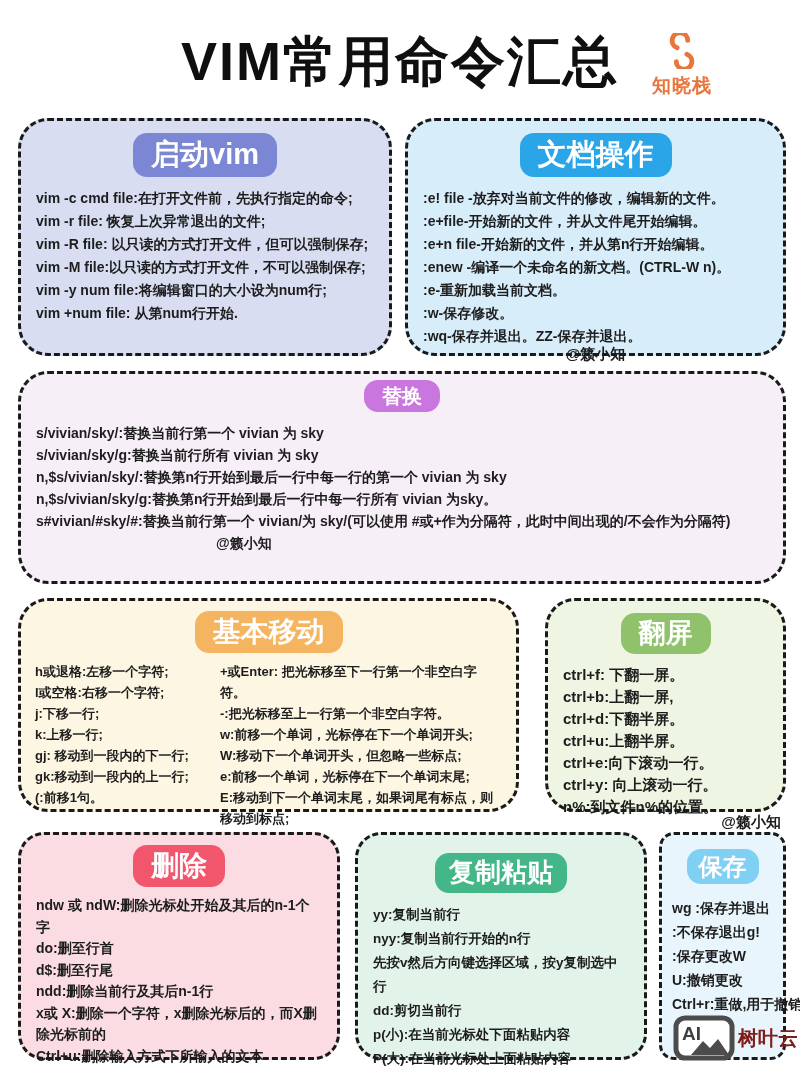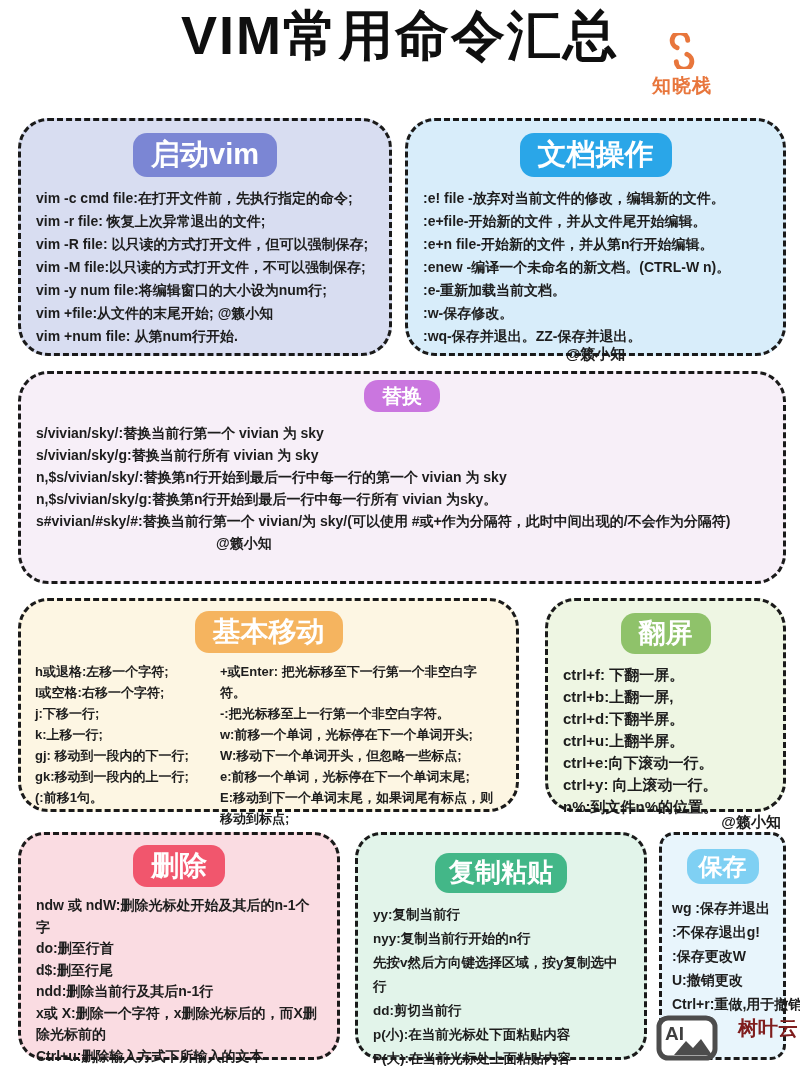--- a/index.html
+++ b/index.html
@@ -1,20 +1,20 @@
 <!DOCTYPE html>
 <html><head>
 <meta charset="utf-8">
 <style>
   html,body{margin:0;padding:0;background:#ffffff;}
   body{width:800px;height:1067px;font-family:"Liberation Sans",sans-serif;}
   .page{position:relative;width:800px;height:1067px;background:#fff;overflow:hidden;}
 
   
-  .title{margin:0;text-align:center;font-size:54px;font-weight:800;color:#0f0f0f;letter-spacing:2px;}
+  .title{margin:0;padding-top:26px;text-align:center;font-size:54px;font-weight:800;color:#0f0f0f;letter-spacing:2px;}
   .brand{position:absolute;top:33px;left:642px;width:80px;text-align:center;}
   .brand-text{font-size:19px;font-weight:700;color:#e8763c;margin-top:0px;letter-spacing:1px;}
 
   
   .sec{position:absolute;border:3px dashed #1a1a1a;border-radius:30px;box-sizing:border-box;}
   .badge{display:block;width:max-content;margin:12px auto 8px;padding:3px 18px;border-radius:14px;color:#fff;font-weight:700;font-size:29px;line-height:1.3;}
   .lines{padding:2px 15px 0;font-weight:700;color:#1d1d1d;}
   .cmd-line{font-size:14px;line-height:23px;}
 
   .s1{left:18px;top:118px;width:374px;height:238px;}
@@ -41,21 +41,21 @@
   .s7 .cmd-line{font-size:13.5px;line-height:24px;}
   .s8 .badge{font-size:24px;padding:2px 12px;margin:14px auto 10px;}
   .s8 .lines{padding:2px 6px 0 10px;}
   .s8 .cmd-line{font-size:14px;line-height:24px;white-space:nowrap;}
 
   .border-footer{position:absolute;left:50%;bottom:-11px;transform:translateX(-50%);font-weight:700;font-size:15px;color:#1d1d1d;}
   .corner-footer{position:absolute;right:2px;bottom:-23px;font-weight:700;font-size:15px;color:#1d1d1d;}
   .footer-indent{margin-left:195px;font-weight:700;color:#1d1d1d;font-size:14px;line-height:22px;}
 
   
-  .watermark{position:absolute;right:2px;bottom:6px;display:flex;gap:20px;z-index:5;}
+  .watermark{position:absolute;right:2px;bottom:6px;display:flex;align-items:center;gap:3px;z-index:5;}
   .watermark-text{font-size:20px;font-weight:700;color:#7f1d1d;}
 </style>
 </head>
 <body>
 
 <div class="page">
 
   <h1 class="title">VIM常用命令汇总</h1>
 
   <div class="brand">
@@ -67,21 +67,20 @@
   </div>
 
   <section class="sec s1" style="background-color: rgb(216, 221, 241);">
     <div class="badge" style="background-color: rgb(123, 134, 212);">启动vim</div>
     <div class="lines">
         <div class="cmd-line">vim -c cmd file:在打开文件前，先执行指定的命令;</div>
         <div class="cmd-line">vim -r file: 恢复上次异常退出的文件;</div>
         <div class="cmd-line">vim -R file: 以只读的方式打开文件，但可以强制保存;</div>
         <div class="cmd-line">vim -M file:以只读的方式打开文件，不可以强制保存;</div>
         <div class="cmd-line">vim -y num file:将编辑窗口的大小设为num行;</div>
-        <div class="cmd-line">vim +file:从文件的末尾开始; @籁小知</div>
         <div class="cmd-line">vim +num file: 从第num行开始.</div>
       </div>
   </section>
 
   <section class="sec s2" style="background-color: rgb(216, 237, 250);">
     <div class="badge" style="background-color: rgb(42, 166, 232);">文档操作</div>
     <div class="lines">
         <div class="cmd-line">:e! file -放弃对当前文件的修改，编辑新的文件。</div>
         <div class="cmd-line">:e+file-开始新的文件，并从文件尾开始编辑。</div>
         <div class="cmd-line">:e+n file-开始新的文件，并从第n行开始编辑。</div>

